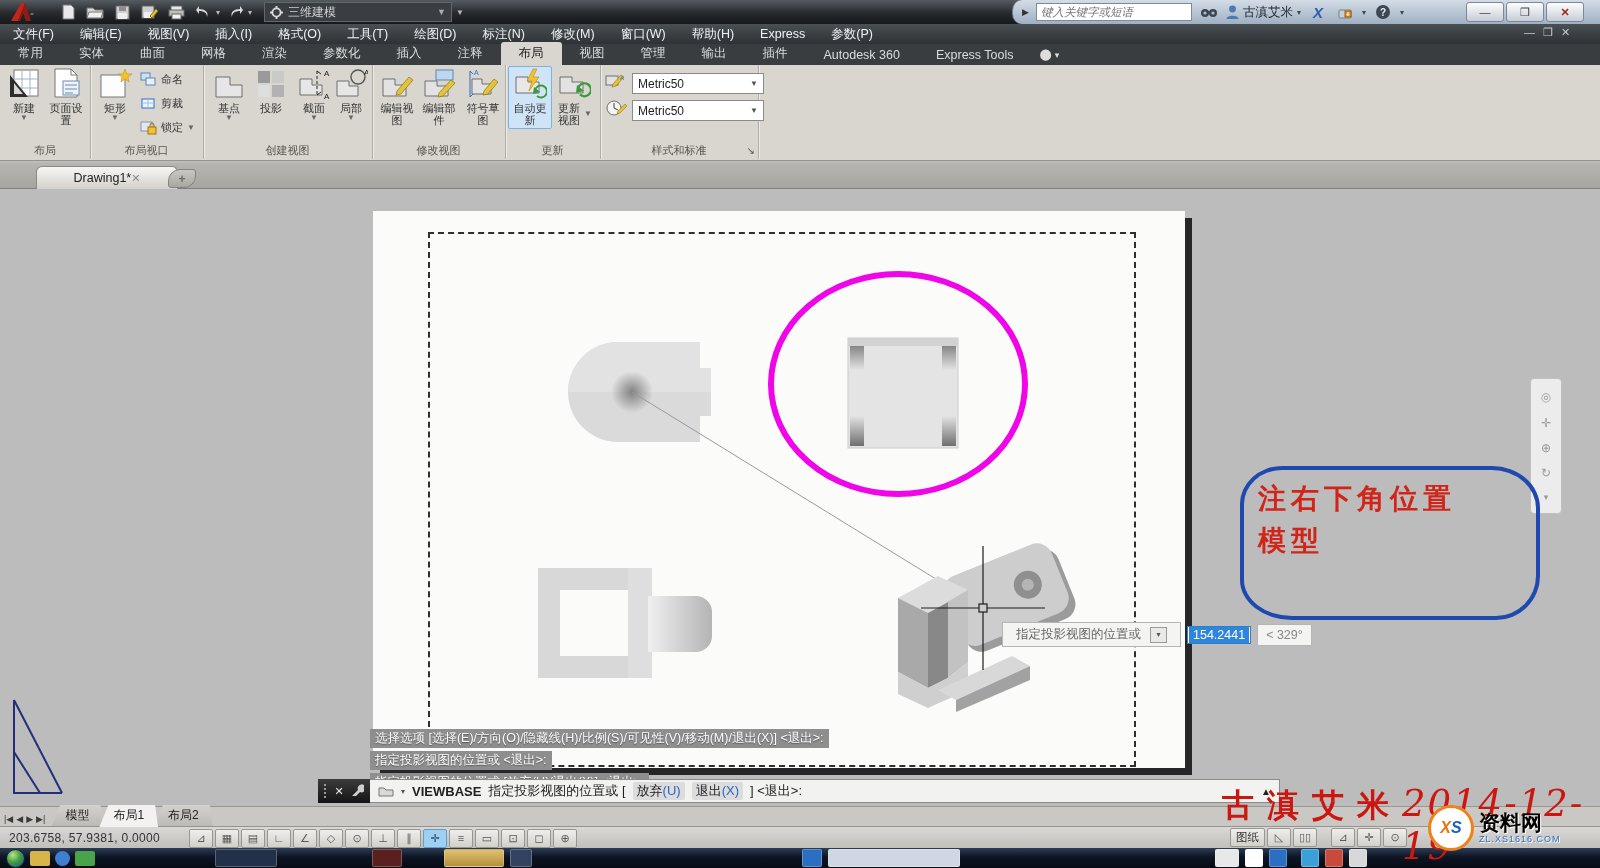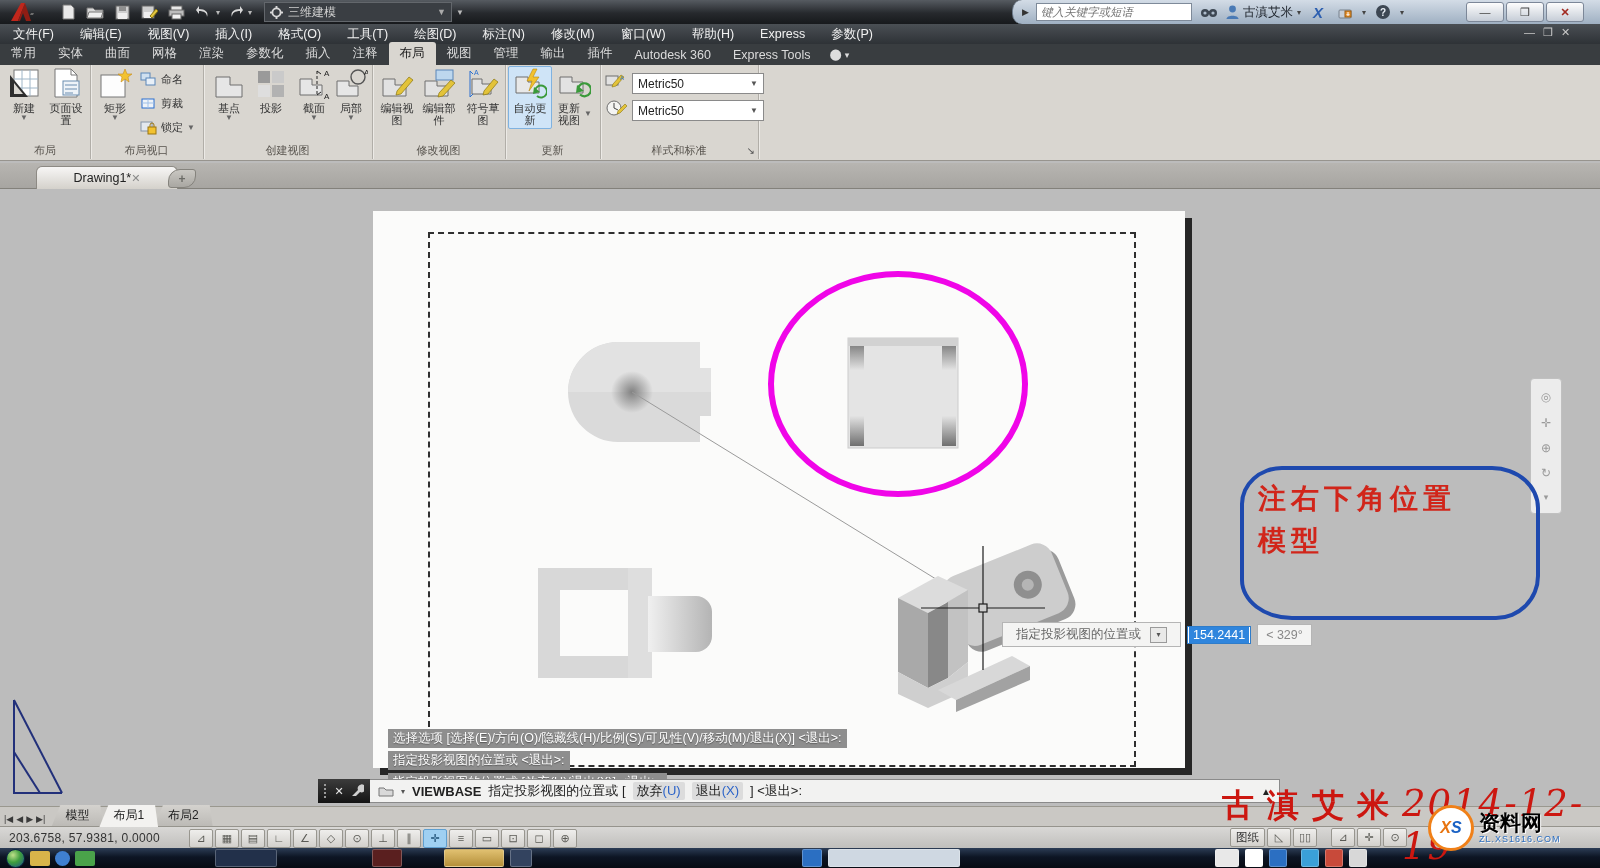--- a/index.html
+++ b/index.html
@@ -22,21 +22,21 @@
   #user-chip{display:flex;align-items:center;gap:4px;font-size:12.5px;color:#20262e;}
   .winbtns{left:1466px;top:2px;display:flex;gap:2px;z-index:4;}
   .wbtn{width:36px;height:18px;border:1px solid #7c8798;border-radius:3px;background:linear-gradient(#fdfdfd,#c6cdd7);display:flex;align-items:center;justify-content:center;font-size:11px;color:#444;}
   .wbtn.close span{color:#a22b22;font-weight:bold;}
   
   #menubar{left:0;top:24px;width:1600px;height:20px;background:linear-gradient(#4a4f54,#2e3236);display:flex;align-items:center;font-size:12.5px;color:#f2f2f2;}
   .mitem{padding:0 13px;line-height:20px;}
   #docwin-ctrl{left:1524px;top:26px;display:flex;gap:8px;color:#c9c9c9;font-size:11px;z-index:2;}
   
   #ribbontabs{left:0;top:44px;width:1600px;height:21px;background:#393d40;display:flex;align-items:flex-end;font-size:12.5px;color:#dcdcdc;}
-  .rtab{padding:3px 11px 3px;}
+  .rtab{padding:3px 18px 3px;}
   .rtab.active{background:#d9d6d0;color:#191919;border-radius:3px 3px 0 0;}
   #ribbon-display-btn{display:flex;align-items:center;gap:3px;margin-left:8px;color:#ddd;font-size:9px;padding-bottom:4px;}
   
   #ribbon{left:0;top:65px;width:1600px;height:95px;background:#d9d6d0;border-bottom:1px solid #97948e;}
   .rpanel{position:absolute;top:0;height:94px;border-right:1px solid #b1aea8;box-shadow:1px 0 0 #eceae6;}
   .ptitle{position:absolute;left:0;right:0;bottom:1px;height:15px;font-size:11px;color:#57534d;text-align:center;line-height:15px;}
   .bb{position:absolute;top:2px;width:40px;text-align:center;font-size:11px;color:#333;line-height:12px;}
   .bb .ic{width:34px;height:34px;margin:0 auto 1px;}
   .bb .dd{font-size:8px;color:#666;line-height:8px;}
   .bb.hl{background:#cfe4f7;border:1px solid #7fb2e0;border-radius:2px;top:1px;padding-bottom:2px;}
@@ -61,21 +61,21 @@
   #bub1{left:1108px;top:238px;width:452px;height:152px;border-radius:50px 62px 54px 58px / 42px 46px 46px 50px;font-size:38px;letter-spacing:9px;line-height:60px;padding:10px 0 0 24px;}
   #bub2{left:1240px;top:466px;width:278px;height:138px;border-radius:42px 48px 44px 52px / 38px 42px 44px 40px;font-size:28px;letter-spacing:5px;line-height:42px;padding:8px 0 0 14px;}
   
   #tip{left:1002px;top:622px;display:flex;gap:6px;z-index:6;font-size:12.5px;align-items:center;}
   .tlabel{background:#f4f4f3;border:1px solid #b5b5b5;color:#666;padding:3px 13px;display:flex;gap:9px;align-items:center;white-space:nowrap;}
   .tbtn{width:15px;height:14px;border:1px solid #9a9a9a;background:#e9e9e8;display:flex;align-items:center;justify-content:center;font-size:8px;color:#555;}
   .tval{background:#fff;border:1px solid #2f7cc9;padding:1px;}
   .tval span{background:#2f85dd;color:#ffffff;padding:1px 4px;}
   .tang{background:#f4f4f3;border:1px solid #b5b5b5;color:#888;padding:3px 8px;white-space:nowrap;}
   
-  #hist{left:388px;top:729px;z-index:6;display:flex;flex-direction:column;align-items:flex-start;gap:3px;}
+  #hist{left:370px;top:729px;z-index:6;display:flex;flex-direction:column;align-items:flex-start;gap:3px;}
   .hline{background:#8e8e8e;color:#fff;font-size:12.5px;padding:1px 5px;white-space:nowrap;text-shadow:0 1px 1px rgba(40,40,40,.55);}
   
   #dock{left:318px;top:779px;width:962px;height:24px;z-index:7;display:flex;}
   #dock-grip{width:52px;background:linear-gradient(#3c3c3c,#141414);display:flex;align-items:center;justify-content:space-evenly;color:#e8e8e8;}
   .gripdots{height:14px;border-left:2px dotted #9a9a9a;width:2px;}
   #dock-main{flex:1;background:#f2f2f1;border:1px solid #8a8a8a;border-left:none;display:flex;align-items:center;gap:7px;padding:0 8px;font-size:13px;color:#222;white-space:nowrap;}
   .cmdname{font-weight:bold;}
   .copt{background:#dcdcdc;border-radius:2px;padding:0 4px;}
   .copt .k{color:#2b63c9;}
   #dock-arrow{margin-left:auto;font-size:10px;color:#222;}

